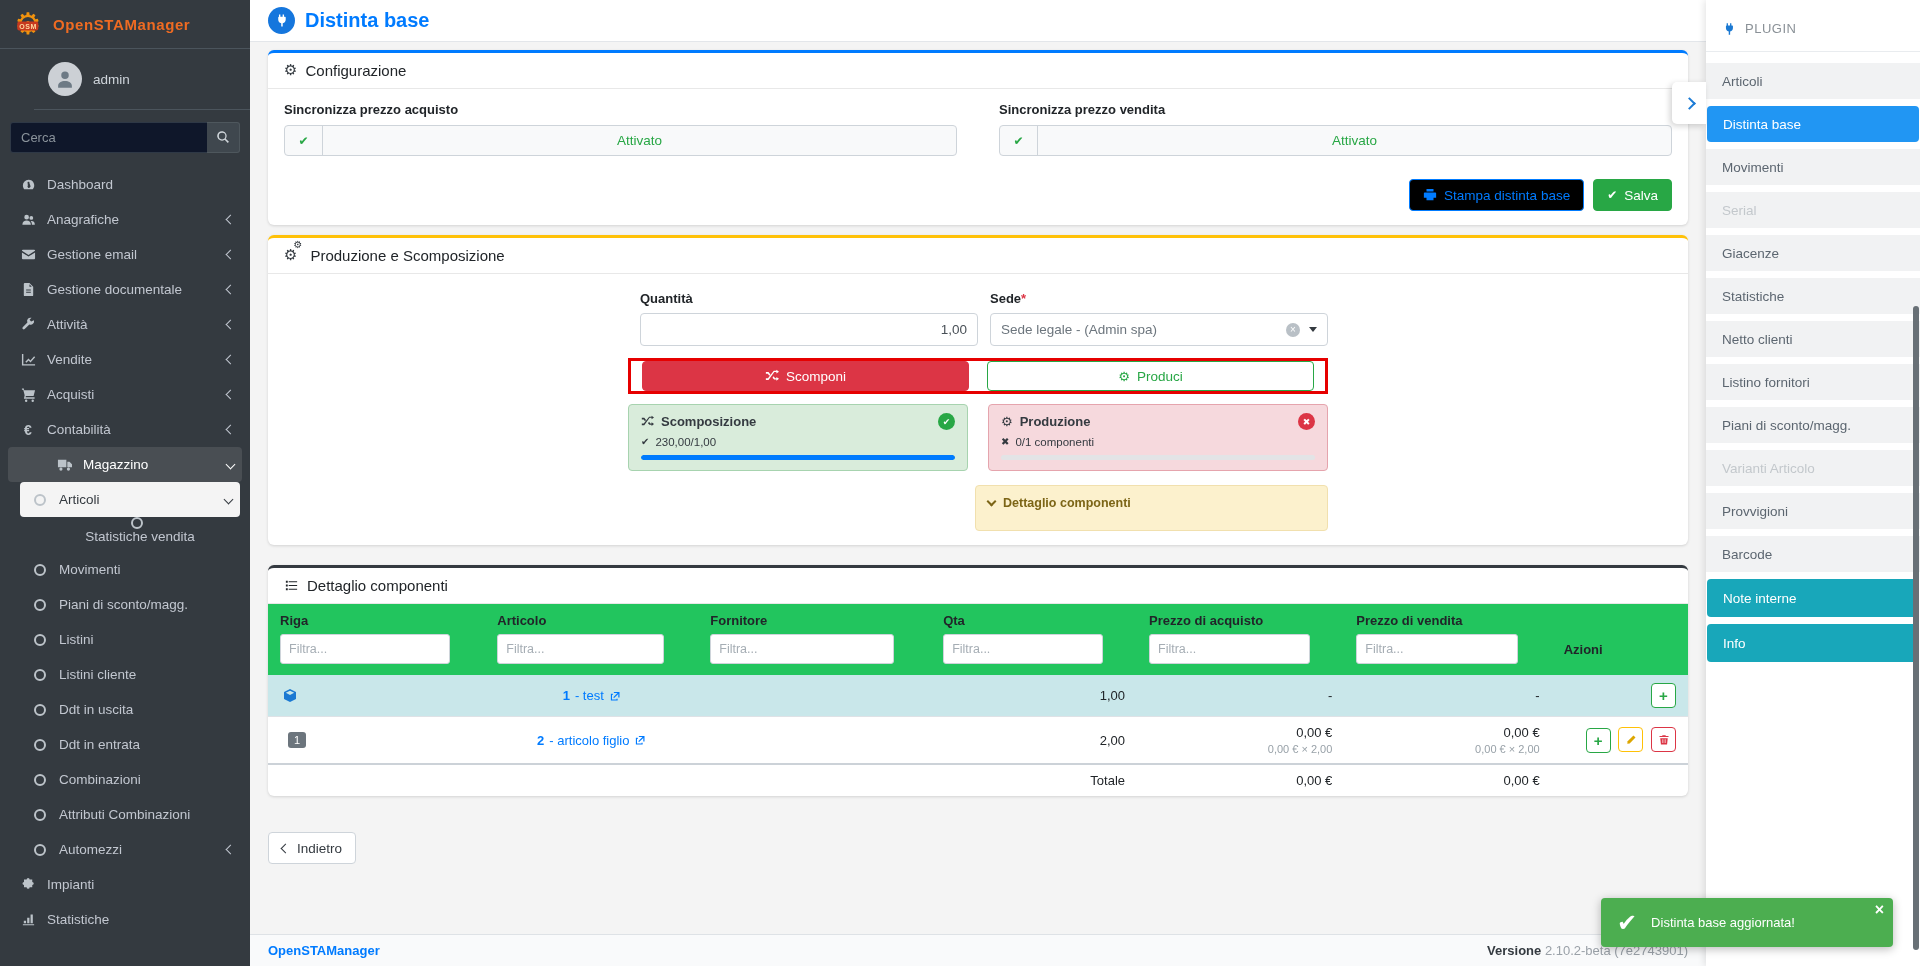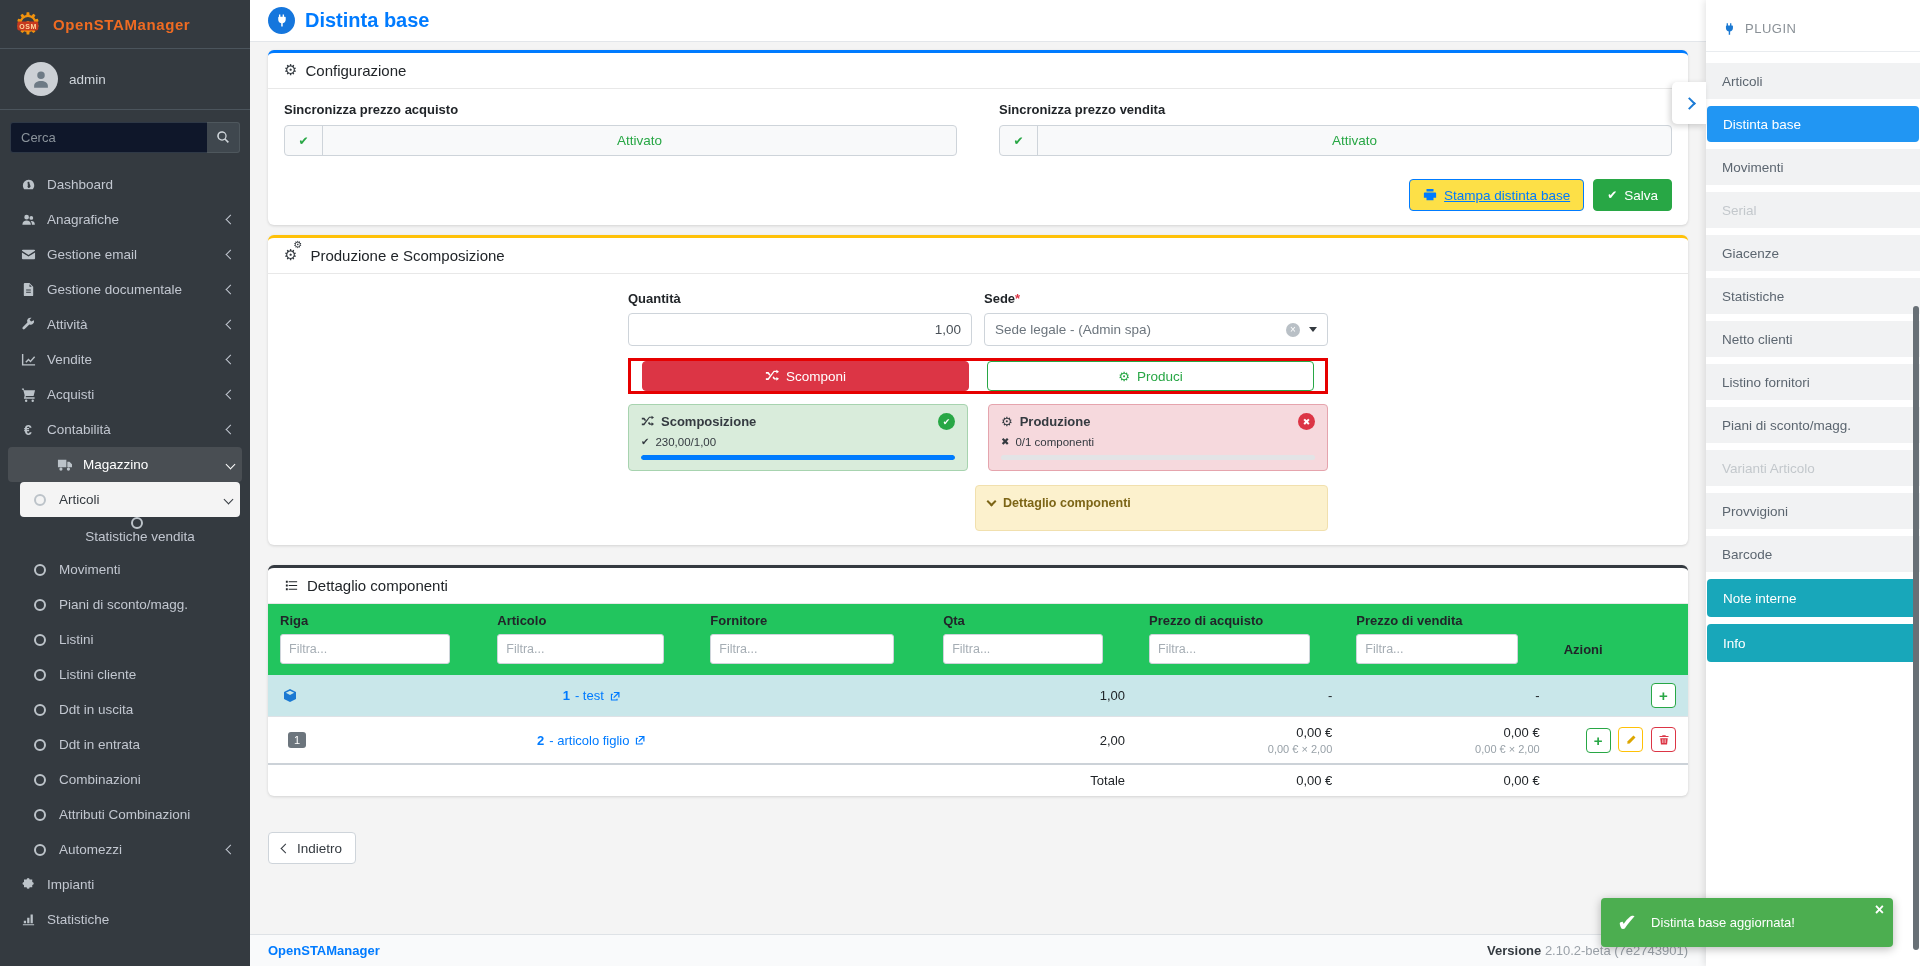--- a/index.html
+++ b/index.html
@@ -11,21 +11,21 @@
   }
   svg.i { width:15px; height:15px; display:block; }
 
   
   .sidebar { position:absolute; left:0; top:0; width:250px; height:966px; background:#343a40; color:#c2c7d0; z-index:5; }
   .brand { height:49px; display:flex; align-items:center; gap:9px; padding:0 12px; border-bottom:1px solid #4b545c; }
   .logo { position:relative; width:32px; height:32px; display:flex; align-items:center; justify-content:center; }
   .logo .gear-glyph { font-family:"DejaVu Sans",sans-serif; font-size:30px; color:#f0920e; line-height:1; }
   .osm-badge { position:absolute; top:55%; left:50%; transform:translate(-50%,-50%); background:#c7391f; color:#ffd9a0; font-size:7px; font-weight:bold; padding:1px 2px; border-radius:2px; letter-spacing:.5px; }
   .brand-text { color:#ef6b22; font-weight:bold; font-size:15px; letter-spacing:.6px; }
-  .user-panel { display:flex; align-items:center; gap:11px; padding:13px 24px; border-bottom:1px solid #4b545c; }
+  .user-panel { display:flex; align-items:center; gap:11px; padding:13px 14px; border-bottom:1px solid #4b545c;margin-left:34px; }
   .avatar { width:34px; height:34px; border-radius:50%; background:#ccd0d5; color:#6d7a85; display:flex; align-items:center; justify-content:center; flex:0 0 auto; }
   .user-name { font-size:13.5px; color:#ced4da; }
   .search-row { display:flex; padding:12px 10px 8px; }
   .search-row input { flex:1; background:#0f172a; border:1px solid rgba(108,117,125,.35); border-right:0; border-radius:3px 0 0 3px; color:#e9ecef; padding:0 10px; height:31px; font-size:13px; font-family:inherit; }
   .search-row input::placeholder { color:#8a939b; }
   .search-btn { width:36px; height:31px; background:#3f474e; border:1px solid rgba(108,117,125,.35); border-left:0; border-radius:0 3px 3px 0; color:#cfd5da; display:flex; align-items:center; justify-content:center; cursor:pointer; }
   .nav { padding:6px 8px 0; }
   .nav-item { display:flex; align-items:center; height:35px; padding:0 8px; border-radius:4px; font-size:13.5px; color:#c2c7d0; cursor:pointer; }
   .nav-item .ico { width:24px; margin-right:7px; display:flex; justify-content:center; color:#bcc3c9; }
   .ico-txt { font-size:14px; font-weight:bold; }
@@ -57,27 +57,27 @@
 
   
   .cfg-grid { display:flex; gap:42px; }
   .cfg-col { flex:1; }
   .cfg-label { font-weight:bold; font-size:13px; margin-bottom:8px; }
   .toggle { display:flex; height:31px; border:1px solid #ced4da; border-radius:4px; background:#f8f9fa; overflow:hidden; cursor:pointer; }
   .toggle-check { width:38px; display:flex; align-items:center; justify-content:center; color:#28a745; border-right:1px solid #ced4da; font-size:13px; }
   .toggle-label { flex:1; display:flex; align-items:center; justify-content:center; color:#28a745; font-size:13.5px; }
   .cfg-actions { display:flex; justify-content:flex-end; gap:9px; margin-top:23px; }
   .btn { display:inline-flex; align-items:center; gap:7px; border-radius:4px; font-size:13.5px; height:32px; padding:0 13px; cursor:pointer; border:1px solid transparent; background:none; font-family:inherit; }
-  .btn-outline-primary { border-color:#007bff; color:#007bff; background:#fde047;text-decoration:underline; }
+  .btn-outline-primary { border-color:#007bff; color:#007bff; background:#000000; }
   .btn-success { background:#28a745; border-color:#28a745; color:#fff; }
   .check-glyph { font-family:"DejaVu Sans",sans-serif; font-size:12px; line-height:1; }
 
   
   .prod-wrap { width:700px; margin:0 auto; padding:4px 0 0; }
-  .field-row { display:flex; gap:12px; }
+  .field-row { display:flex; gap:12px;margin-left:12px; }
   .field { flex:1; }
   .field .flabel { font-weight:bold; font-size:13px; display:block; margin-bottom:7px; }
   .req { color:#dc3545; }
   .text-input { width:100%; height:33px; border:1px solid #ced4da; border-radius:4px; padding:0 10px; font-size:13.5px; text-align:right; color:#495057; font-family:inherit; background:#fff; }
   .selectbox { display:flex; align-items:center; height:33px; border:1px solid #ced4da; border-radius:4px; padding:0 10px; font-size:13.5px; color:#6c757d; background:#fff; cursor:pointer; }
   .select-clear { margin-left:auto; width:14px; height:14px; border-radius:50%; background:#b9c0c6; color:#fff; font-size:10px; display:flex; align-items:center; justify-content:center; line-height:1; }
   .select-caret { margin-left:9px; width:0; height:0; border-left:4px solid transparent; border-right:4px solid transparent; border-top:5px solid #343a40; }
   .annotation { border:3px solid #e60000; margin:12px 0 10px; padding:0 11px; display:flex; gap:18px; }
   .btn-block { flex:1; height:30px; justify-content:center; }
   .btn-scomponi { background:#dc3545; border-color:#dc3545; color:#fff; }

